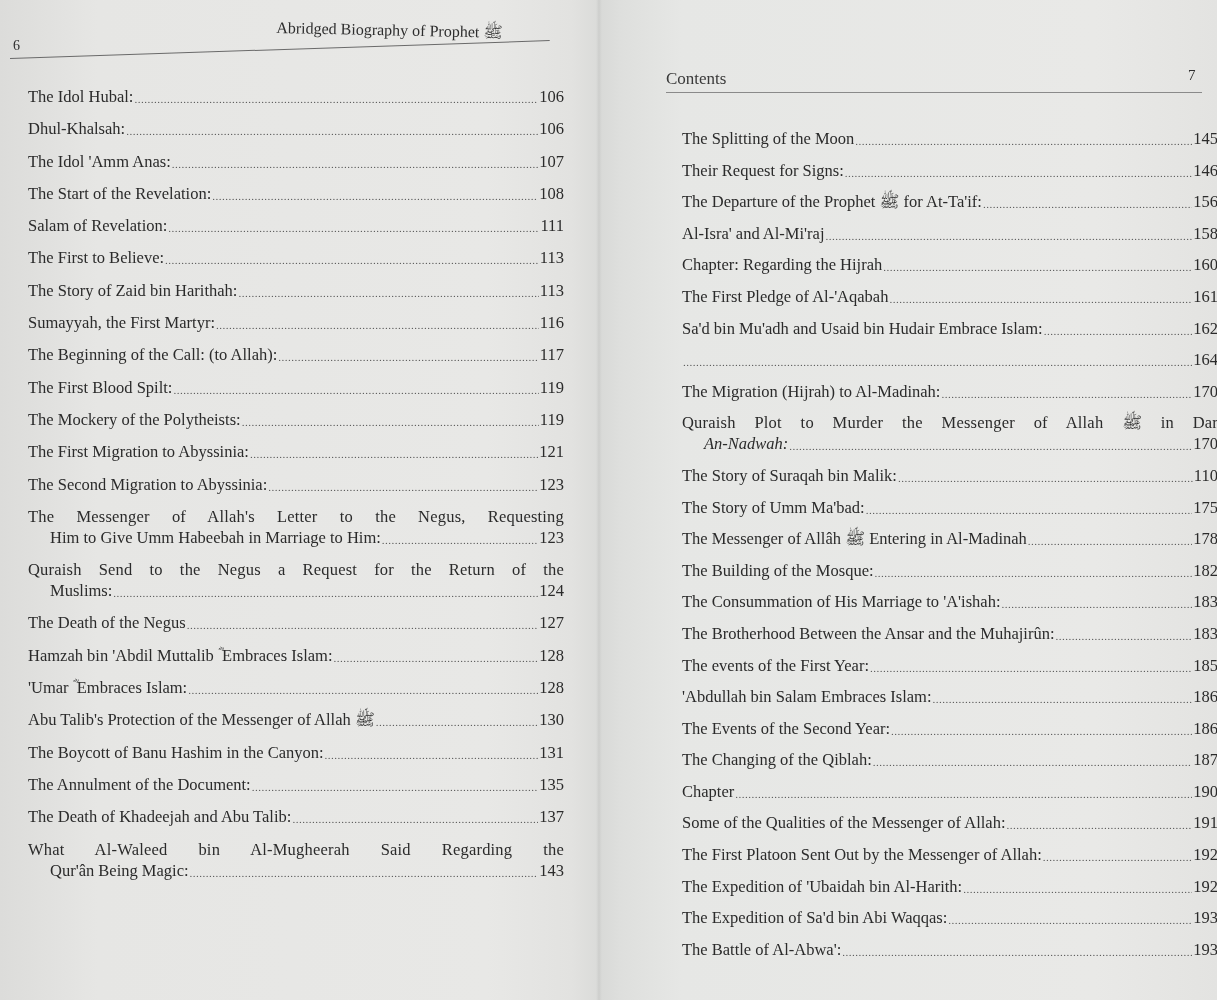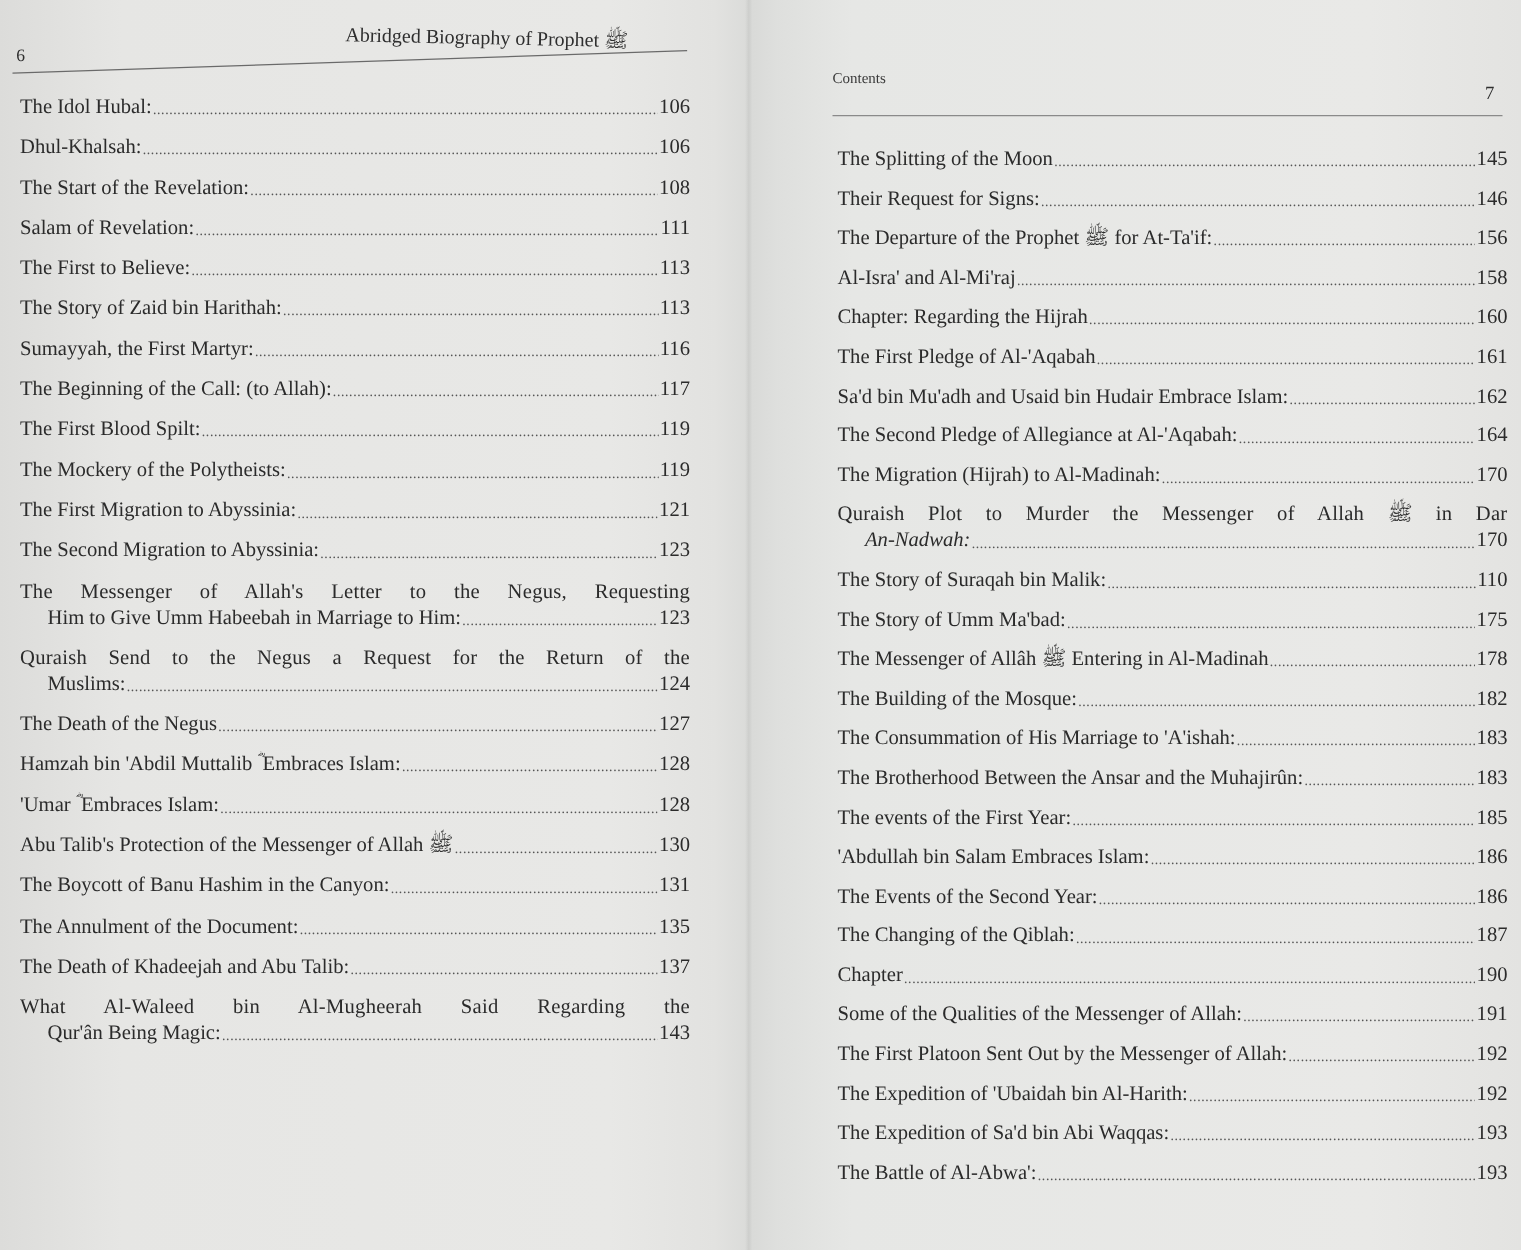--- a/index.html
+++ b/index.html
@@ -62,42 +62,42 @@
       left: 10px;
       top: 58px;
       width: 540px;
       height: 1px;
       background: #6a6a6a;
       transform: rotate(-1.9deg);
       transform-origin: left center;
     }
     .head-right-title {
       left: 64px;
-      top: 55px;
-      font-size: 12px;
+      top: 69px;
+      font-size: 17px;
       color: #3a3a3a;
     }
     .head-right-num {
       left: 586px;
       top: 67px;
       font-size: 15px;
     }
     .rule-right {
       position: absolute;
       left: 64px;
       top: 92px;
       width: 536px;
       height: 1px;
       background: #8a8a8a;
     }
     
     .toc {
       position: absolute;
       list-style: none;
-      margin: 4px;
+      margin: 16px;
       padding: 0;
     }
     .toc-left {
       left: 12px;
       top: 70px;
       width: 536px;
     }
     .toc-right {
       left: 64px;
       top: 112px;
@@ -167,20 +167,25 @@
     <ul class="toc toc-left">
       <li class="toc-row">
           <span class="title">The Idol Hubal:</span>
           <span class="dots"></span>
           <span class="page-num">106</span>
         </li>
       <li class="toc-row">
           <span class="title">Dhul-Khalsah:</span>
           <span class="dots"></span>
           <span class="page-num">106</span>
+        </li>
+      <li class="toc-row">
+          <span class="title">The Idol 'Amm Anas:</span>
+          <span class="dots"></span>
+          <span class="page-num">107</span>
         </li>
       <li class="toc-row">
           <span class="title">The Start of the Revelation:</span>
           <span class="dots"></span>
           <span class="page-num">108</span>
         </li>
       <li class="toc-row">
           <span class="title">Salam of Revelation:</span>
           <span class="dots"></span>
           <span class="page-num">111</span>
@@ -322,21 +327,20 @@
           <span class="title">The First Pledge of Al-'Aqabah</span>
           <span class="dots"></span>
           <span class="page-num">161</span>
         </li>
       <li class="toc-row">
           <span class="title">Sa'd bin Mu'adh and Usaid bin Hudair Embrace Islam:</span>
           <span class="dots"></span>
           <span class="page-num">162</span>
         </li>
       <li class="toc-row">
-          <span class="title">The Second Pledge of Allegiance at Al-'Aqabah:</span>
           <span class="dots"></span>
           <span class="page-num">164</span>
         </li>
       <li class="toc-row">
           <span class="title">The Migration (Hijrah) to Al-Madinah:</span>
           <span class="dots"></span>
           <span class="page-num">170</span>
         </li>
       <li class="toc-row wrap">
         <span class="line1">Quraish Plot to Murder the Messenger of Allah ﷺ in Dar</span>

